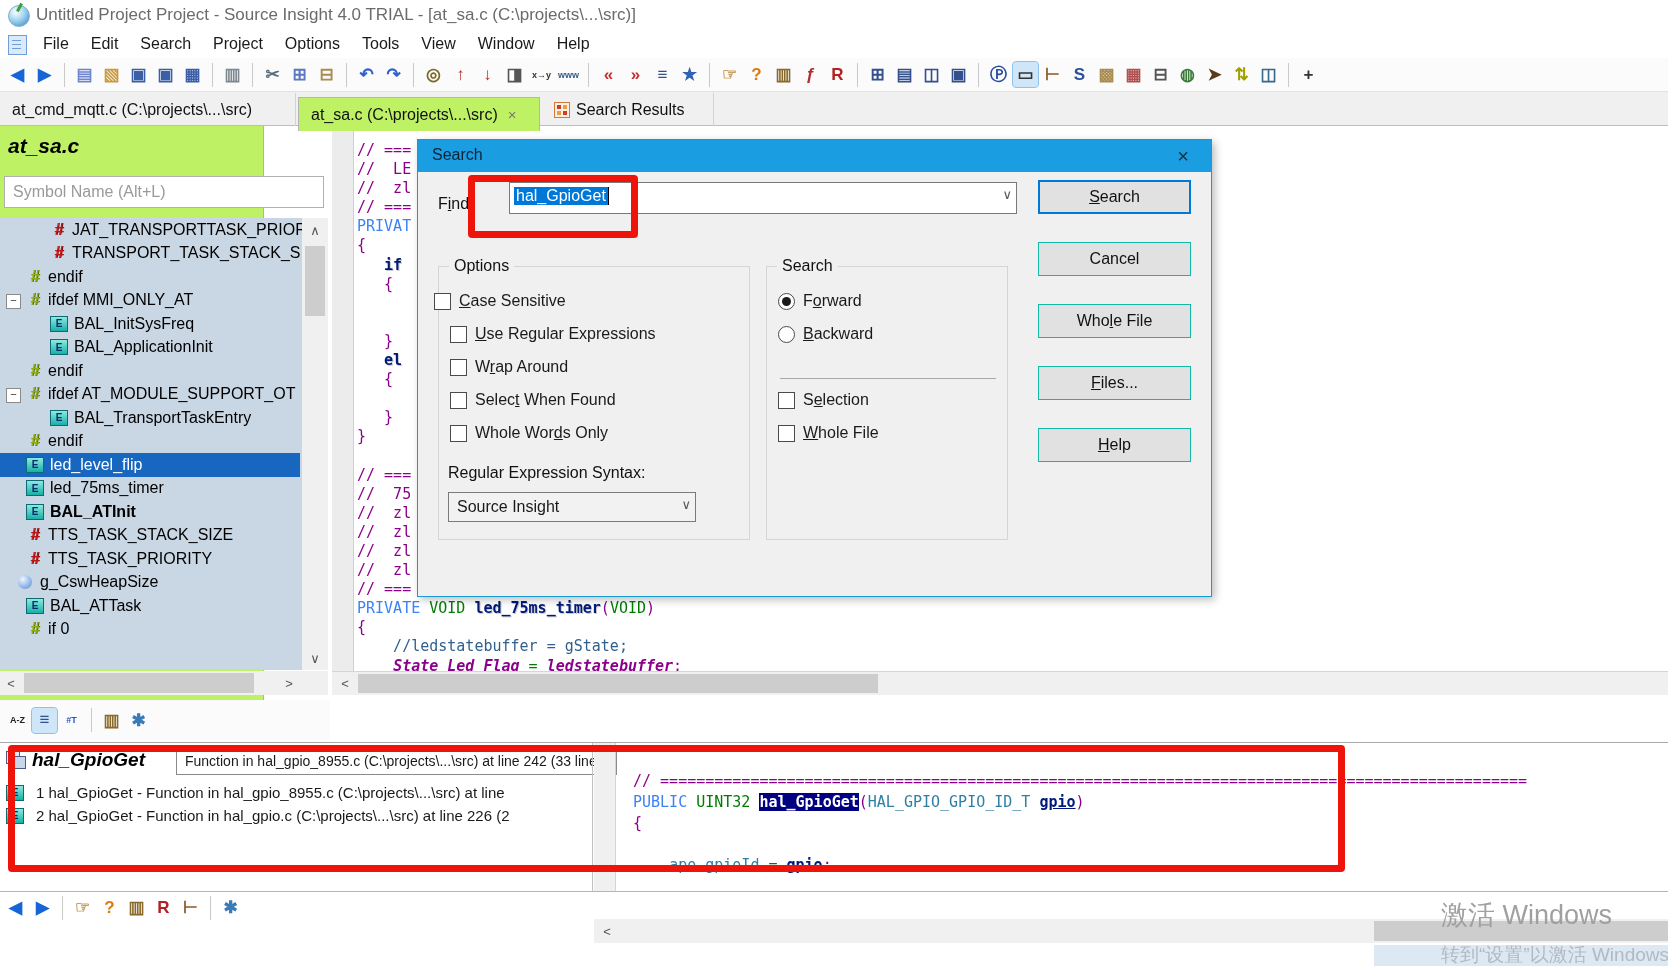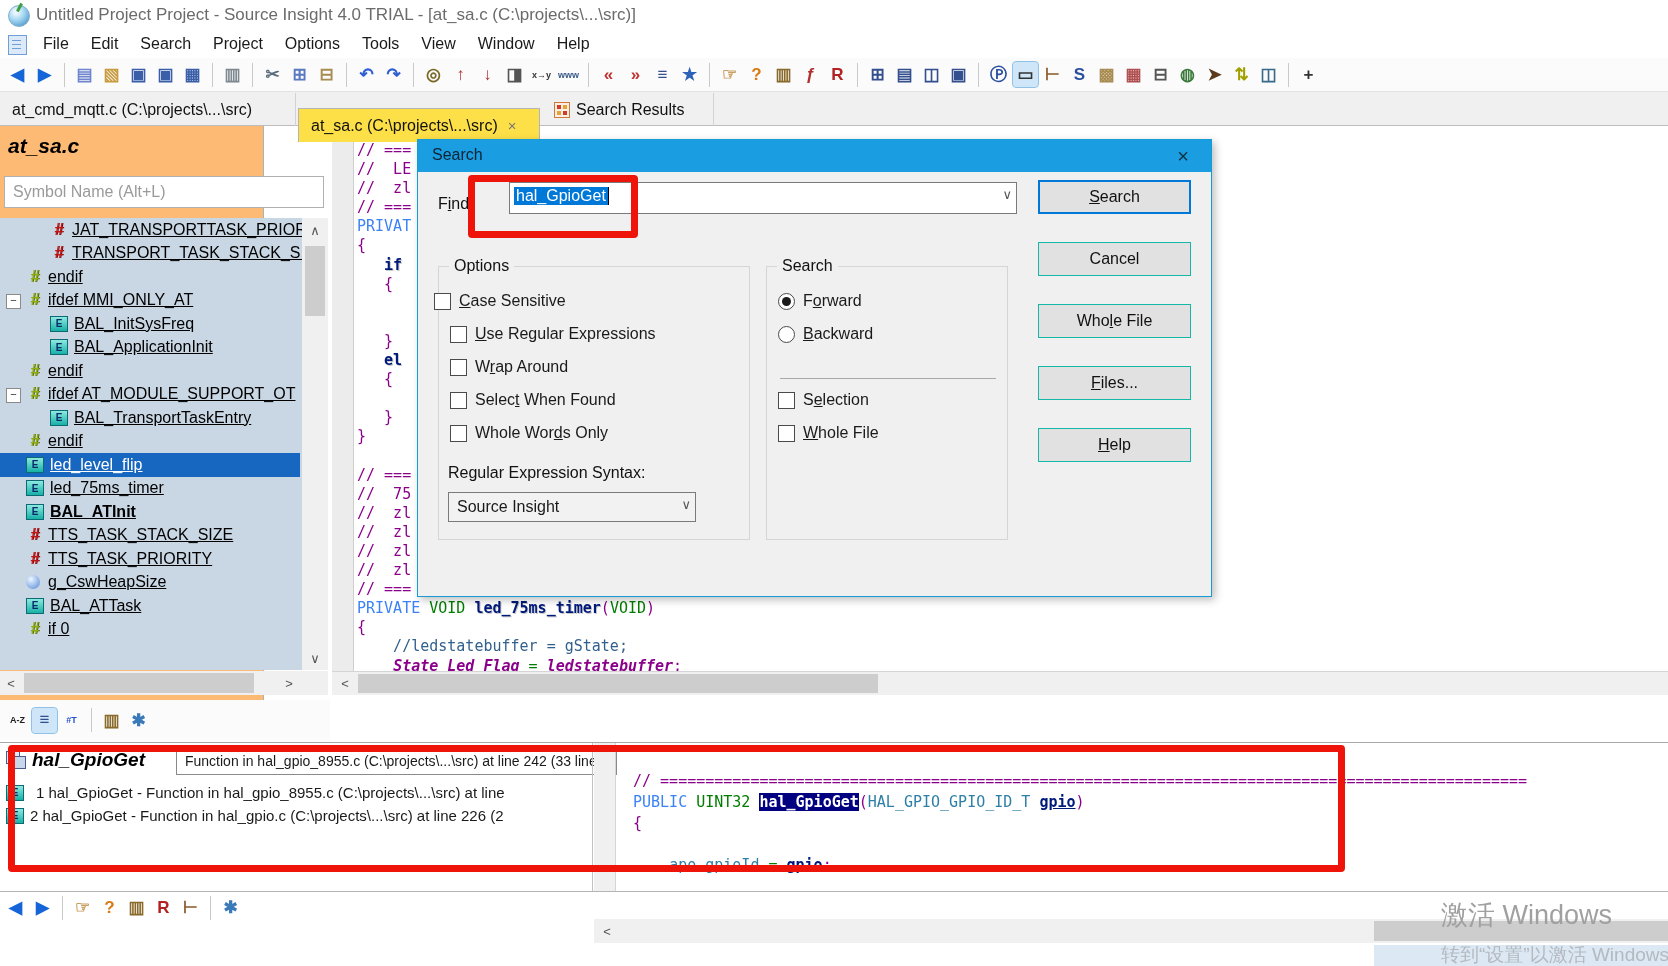--- a/index.html
+++ b/index.html
@@ -24,36 +24,36 @@
   .tbi{display:inline-flex;align-items:center;justify-content:center;width:25px;height:25px;margin:0 1px;
        font-size:17px;font-weight:bold;border-radius:3px;flex:0 0 auto;}
   .tbi.small-text{font-size:9px;letter-spacing:0;}
   .tbi.active{background:#cfe6f8;outline:1px solid #8ec2ea;}
   .tbsep{display:inline-block;width:1px;height:24px;background:#c9c9c9;margin:0 6px;flex:0 0 auto;}
 
   
   .tabbar{left:0;top:92px;width:1668px;height:34px;background:#f0f0f0;border-bottom:1px solid #bdbdbd;box-sizing:border-box;}
   .tab{position:absolute;top:1px;height:33px;display:flex;align-items:center;font-size:16px;padding:0 12px;box-sizing:border-box;
        border-right:1px solid #d2d2d2;color:#111;white-space:nowrap;}
-  .tab.active{background:#fde047;border:1px solid #b5b5b5;border-bottom:none;height:34px;top:16px;z-index:3;}
+  .tab.active{background:#bef264;border:1px solid #b5b5b5;border-bottom:none;height:34px;top:5px;z-index:3;}
   .tab .close{margin-left:10px;color:#777;font-size:15px;}
   .ic-results{display:inline-block;width:14px;height:14px;background:#fceee2;border:1px solid #cf7a3a;margin-right:6px;position:relative;}
   .ic-results::after{content:"";position:absolute;left:2px;top:2px;width:4px;height:4px;background:#d23b2a;box-shadow:6px 0 0 #e8a23a,0 6px 0 #e8a23a,6px 6px 0 #d23b2a;}
 
   
-  .sidebar{left:0;top:126px;width:264px;height:614px;background:#fdba74;border-right:1px solid #b0b0b0;box-sizing:border-box;}
+  .sidebar{left:0;top:126px;width:264px;height:614px;background:#bef264;border-right:1px solid #b0b0b0;box-sizing:border-box;}
   .sb-title{left:8px;top:8px;font-size:21px;font-weight:bold;font-style:italic;color:#000;}
   .sb-input{left:4px;top:50px;width:320px;height:32px;border:1px solid #b0b0b0;font-size:16px;padding:0 8px;box-sizing:border-box;
             font-family:"Liberation Sans",sans-serif;color:#333;background:#fff;}
   .sb-input::placeholder{color:#9a9a9a;}
   .tree{left:0;top:92px;width:328px;height:452px;background:#c9d6e3;overflow:hidden;}
   .tree-item{position:relative;height:23.5px;display:flex;align-items:center;font-size:16px;color:#000;width:300px;box-sizing:border-box;}
   .tree-item.selected{background:#1766c0;color:#fff;}
   .tree-item.boldrow{font-weight:bold;}
-  .ti-label{white-space:nowrap;text-decoration:underline;}
+  .ti-label{white-space:nowrap;}
   .ic-hash{width:18px;font-size:16px;font-weight:bold;margin-right:4px;text-align:center;flex:0 0 auto;}
   .ic-hash.red{color:#c41414;text-shadow:1px 0 #7a0a0a;}
   .ic-hash.green{color:#8fae0c;text-shadow:1px 0 #55650a;}
   .ic-fn{width:16px;height:14px;background:linear-gradient(#8deade,#17b0a6);border:1px solid #0b6a74;color:#0a2a6e;
          font-size:10px;font-weight:bold;display:inline-flex;align-items:center;justify-content:center;margin-right:6px;flex:0 0 auto;}
   .ic-var{width:14px;height:14px;border-radius:50%;margin-right:8px;flex:0 0 auto;
           background:radial-gradient(circle at 35% 30%,#eef6ff,#8fb4e8 60%,#5c88cf);}
   .ic-col{position:absolute;left:6px;top:5px;width:13px;height:13px;border:1px solid #8a8a8a;background:#fff;
           font-size:11px;line-height:11px;text-align:center;color:#333;}
   .vscroll{left:302px;top:92px;width:26px;height:452px;background:#f0f0f0;}
@@ -279,21 +279,21 @@
           <span class="ti-label">BAL_ATInit</span>
         </div>
         <div class="tree-item" style="padding-left:26px">
           <span class="ic-hash red">#</span>
           <span class="ti-label">TTS_TASK_STACK_SIZE</span>
         </div>
         <div class="tree-item" style="padding-left:26px">
           <span class="ic-hash red">#</span>
           <span class="ti-label">TTS_TASK_PRIORITY</span>
         </div>
-        <div class="tree-item" style="padding-left:26px">
+        <div class="tree-item" style="padding-left:18px">
           <span class="ic-var"></span>
           <span class="ti-label">g_CswHeapSize</span>
         </div>
         <div class="tree-item" style="padding-left:26px">
           <span class="ic-fn">E</span>
           <span class="ti-label">BAL_ATTask</span>
         </div>
         <div class="tree-item" style="padding-left:26px">
           <span class="ic-hash green">#</span>
           <span class="ti-label">if 0</span>
@@ -439,21 +439,21 @@
     <span class="a ic-winpair"></span>
     <span class="a res-symbol">hal_GpioGet</span>
     <div class="a res-desc-box">Function in hal_gpio_8955.c (C:\projects\...\src) at line 242 (33 lines)</div>
     <div id="result-rows">
         <div class="res-row" style="top:38px">
      <span class="ic-fn">E</span>
      <span style="margin-left:6px">1 hal_GpioGet - Function in hal_gpio_8955.c (C:\projects\...\src) at line</span>
         </div>
         <div class="res-row" style="top:61px">
      <span class="ic-fn">E</span>
-     <span style="">2 hal_GpioGet - Function in hal_gpio.c (C:\projects\...\src) at line 226 (2</span>
+     <span style="margin-left:6px">2 hal_GpioGet - Function in hal_gpio.c (C:\projects\...\src) at line 226 (2</span>
         </div>
       </div>
     <div class="a res-divider"></div>
     <div class="a pv-gutter"></div>
     <div class="a" id="preview-code" style="left:633px;top:28px">
         <div class="pv-line"><span class="tk-cm">// ================================================================================================</span></div>
         <div class="pv-line"><span class="tk-kw">PUBLIC</span><span class="tk-pl"> </span><span class="tk-ty">UINT32</span><span class="tk-pl"> </span><span class="tk-sel">hal_GpioGet</span><span class="tk-br">(</span><span class="tk-tt">HAL_GPIO_GPIO_ID_T</span><span class="tk-pl"> </span><span class="tk-arg">gpio</span><span class="tk-br">)</span></div>
         <div class="pv-line"><span class="tk-br">{</span></div>
         <div class="pv-line"></div>
         <div class="pv-line"><span class="tk-pl">    </span><span class="tk-tt">apo.gpioId</span><span class="tk-op"> = </span><span class="tk-arg">gpio</span><span class="tk-br">;</span></div>

